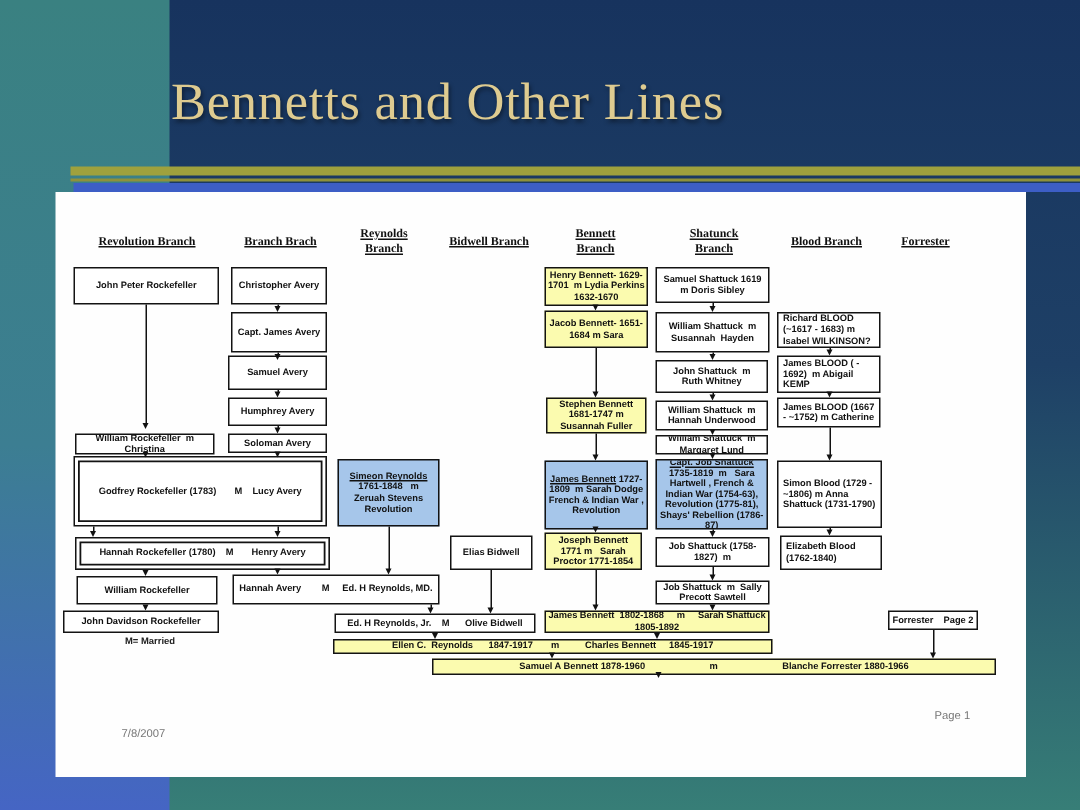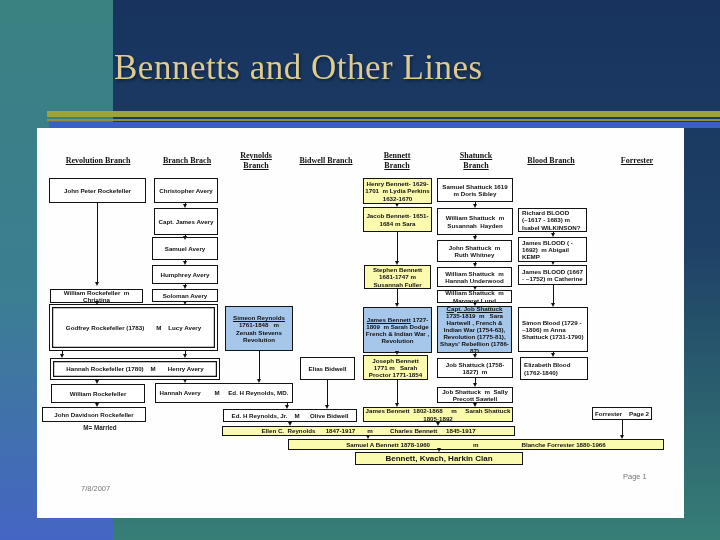--- a/index.html
+++ b/index.html
@@ -53,21 +53,21 @@
         <div class="hdr" style="left: 61px; top: 28px;">Revolution Branch</div>
         <div class="hdr" style="left: 150px; top: 28px;">Branch Brach</div>
         <div class="hdr" style="left: 219px; top: 23px;">Reynolds
 Branch</div>
         <div class="hdr" style="left: 289px; top: 28px;">Bidwell Branch</div>
         <div class="hdr" style="left: 360px; top: 23px; text-decoration: underline;">Bennett
 Branch</div>
         <div class="hdr" style="left: 439px; top: 23px;">Shatunck
 Branch</div>
         <div class="hdr" style="left: 514px; top: 28px;">Blood Branch</div>
-        <div class="hdr" style="left: 580px; top: 28px; margin-left: 20px;">Forrester</div>
+        <div class="hdr" style="left: 580px; top: 28px;">Forrester</div>
         <div class="pbox" style="left: 12px; top: 50px; width: 97px; height: 25px; background: rgb(255, 255, 255);">
           <span class="txt">John Peter Rockefeller</span>
         </div>
         <div class="pbox" style="left: 13px; top: 161px; width: 93px; height: 14px; background: rgb(255, 255, 255);">
           <span class="txt">William Rockefeller  m  Christina</span>
         </div>
         <div class="pbox dbl" style="left: 12px; top: 176px; width: 169px; height: 47px; background: rgb(255, 255, 255);">
           <span class="txt">Godfrey Rockefeller (1783)       M    Lucy Avery</span>
         </div>
         <div class="pbox dbl" style="left: 13px; top: 230px; width: 170px; height: 22px; background: rgb(255, 255, 255);">
@@ -164,23 +164,20 @@
           <span class="txt">Ed. H Reynolds, Jr.    M      Olive Bidwell</span>
         </div>
         <div class="pbox" style="left: 326px; top: 279px; width: 150px; height: 15px; background: rgb(251, 251, 175);">
           <span class="txt">James Bennett  1802-1868     m     Sarah Shattuck 1805-1892</span>
         </div>
         <div class="pbox" style="left: 185px; top: 298px; width: 293px; height: 10px; background: rgb(251, 251, 175);">
           <span class="txt">Ellen C.  Reynolds      1847-1917       m          Charles Bennett     1845-1917</span>
         </div>
         <div class="pbox" style="left: 251px; top: 311px; width: 376px; height: 11px; background: rgb(251, 251, 175);">
           <span class="txt">Samuel A Bennett 1878-1960                         m                         Blanche Forrester 1880-1966</span>
-        </div>
-        <div class="pbox" style="left: 318px; top: 324px; width: 168px; height: 13px; background: rgb(251, 251, 175); font-size: 8px;">
-          <span class="txt">Bennett, Kvach, Harkin Clan</span>
         </div>
         <div class="cline" style="left: 60px; top: 75px; height: 80px;"></div>
         <div class="arrow" style="left: 58px; top: 154px;"></div>
         <div class="cline" style="left: 148px; top: 75px; height: 2px;"></div>
         <div class="arrow" style="left: 146px; top: 76px;"></div>
         <div class="cline" style="left: 148px; top: 107px; height: 2px;"></div>
         <div class="arrow" style="left: 146px; top: 108px;"></div>
         <div class="cline" style="left: 148px; top: 132px; height: 2px;"></div>
         <div class="arrow" style="left: 146px; top: 133px;"></div>
         <div class="cline" style="left: 148px; top: 156px; height: 2px;"></div>

